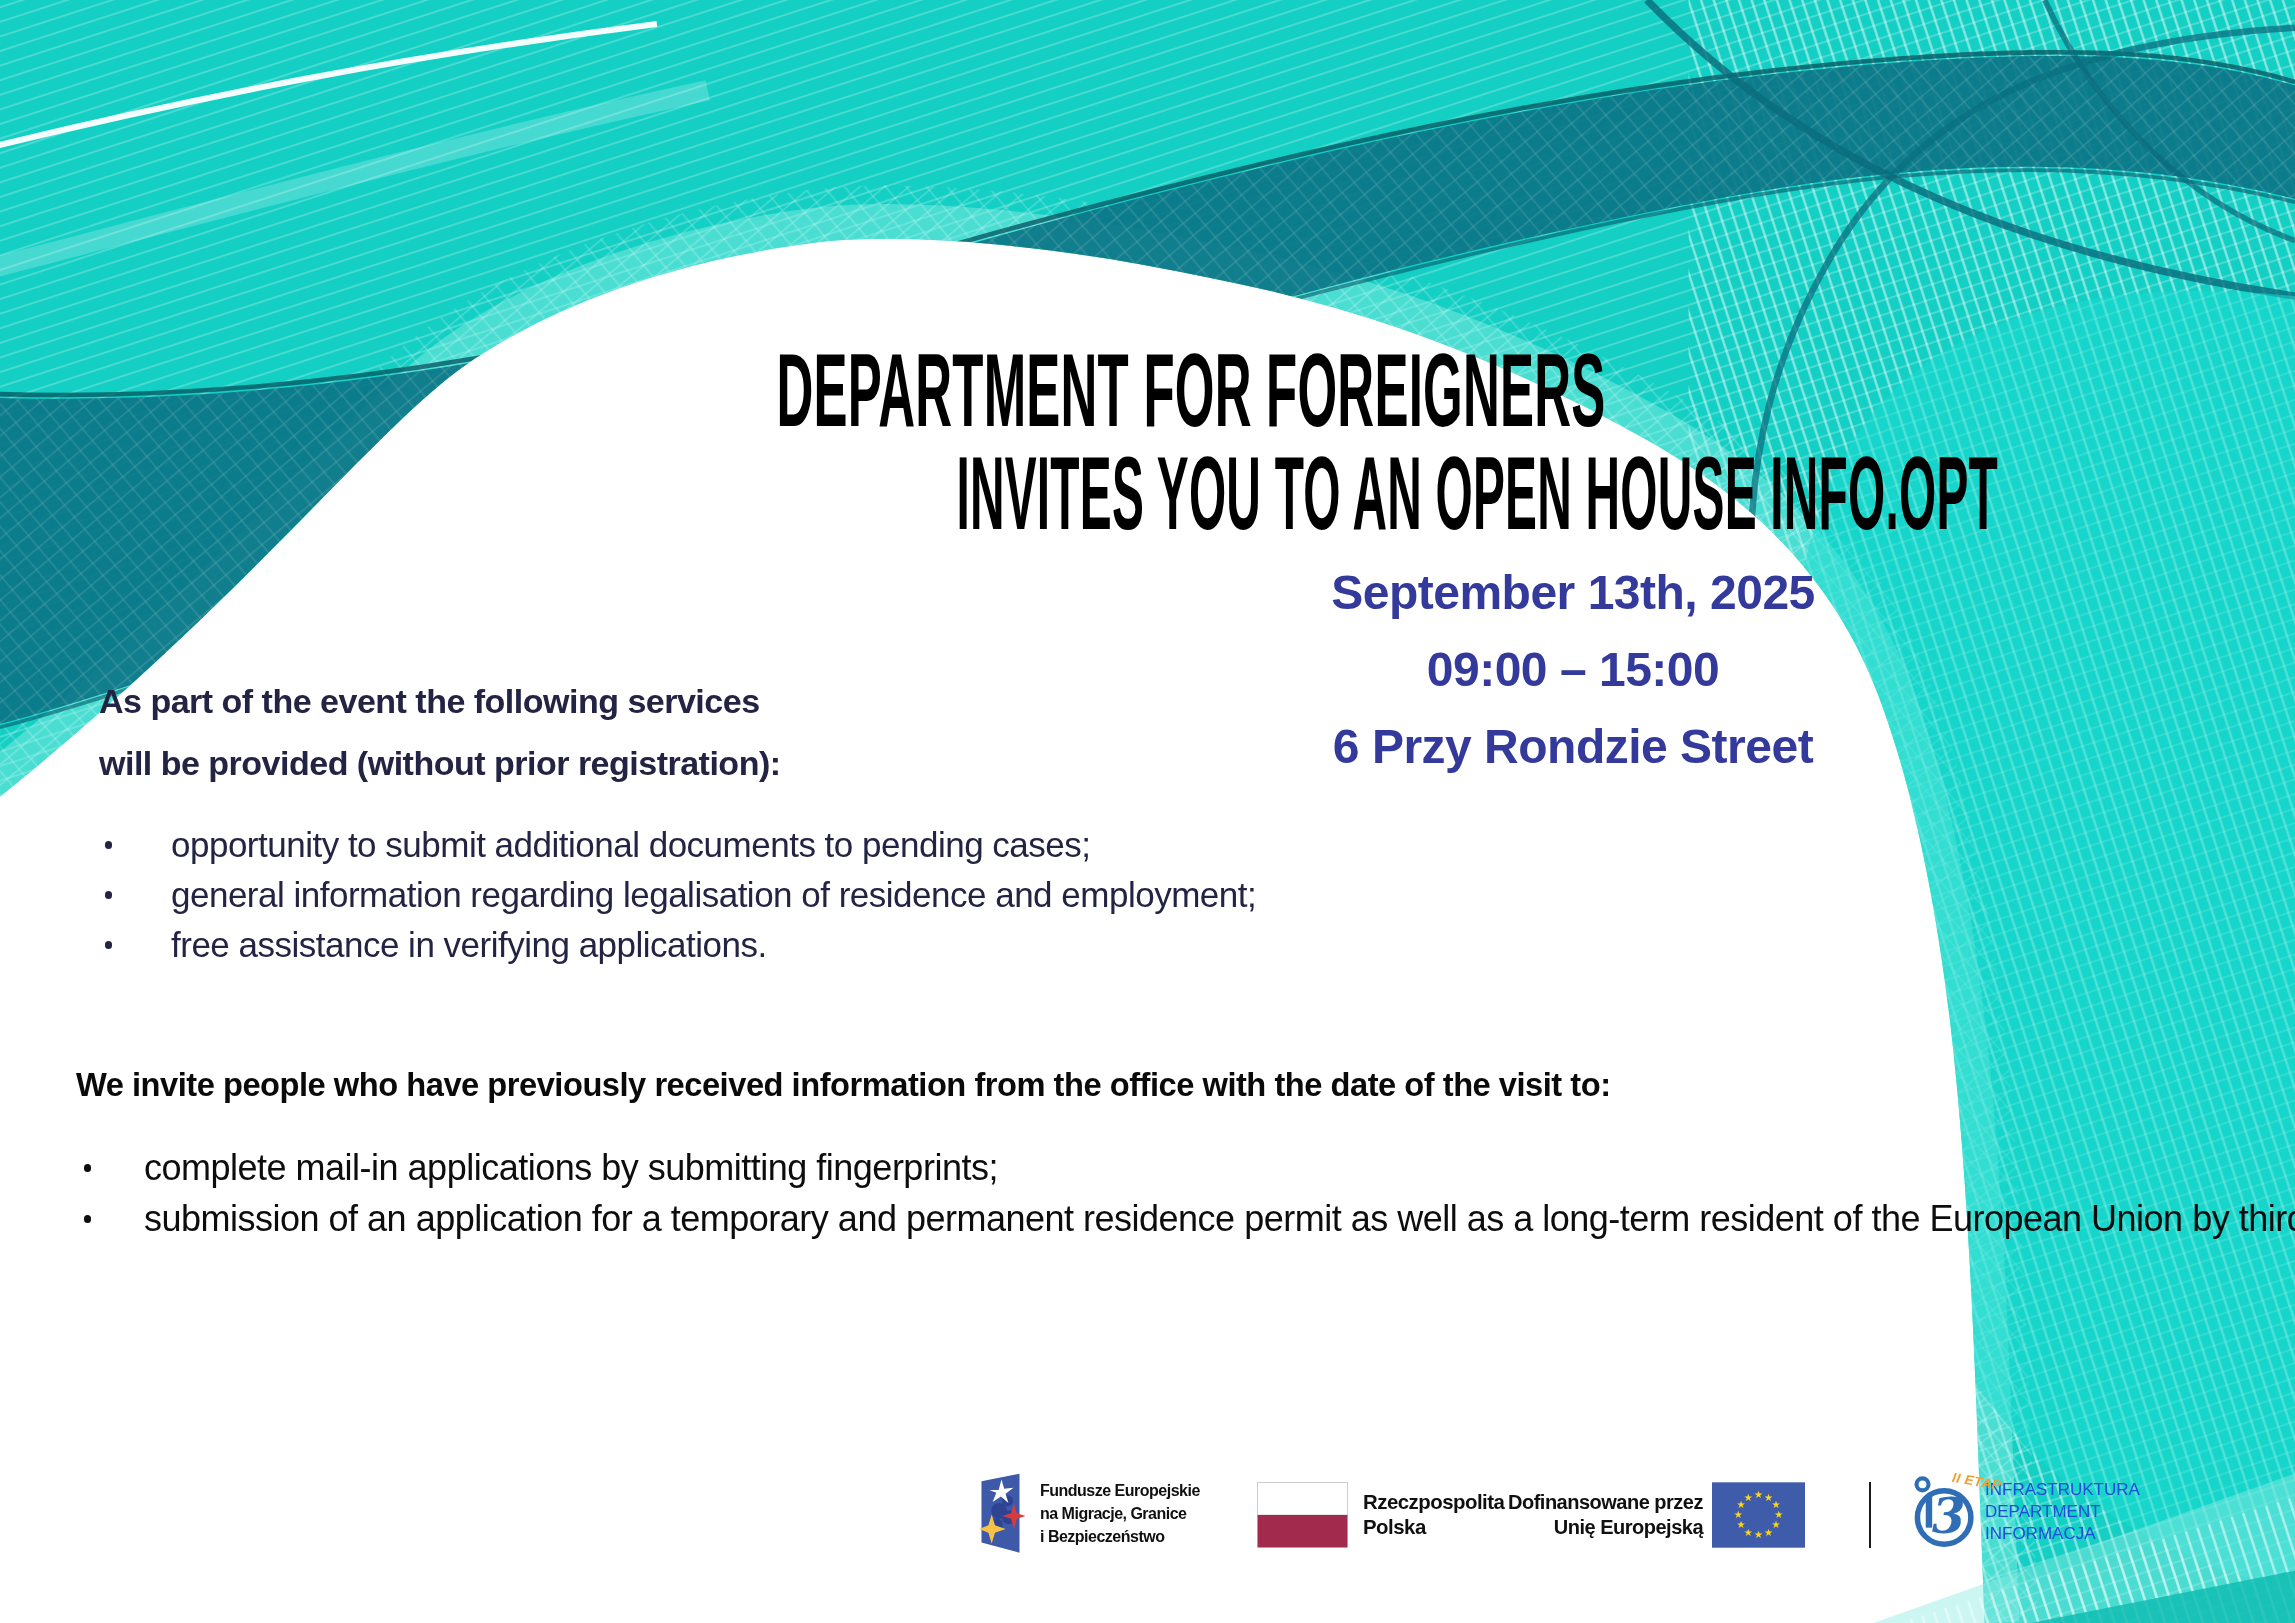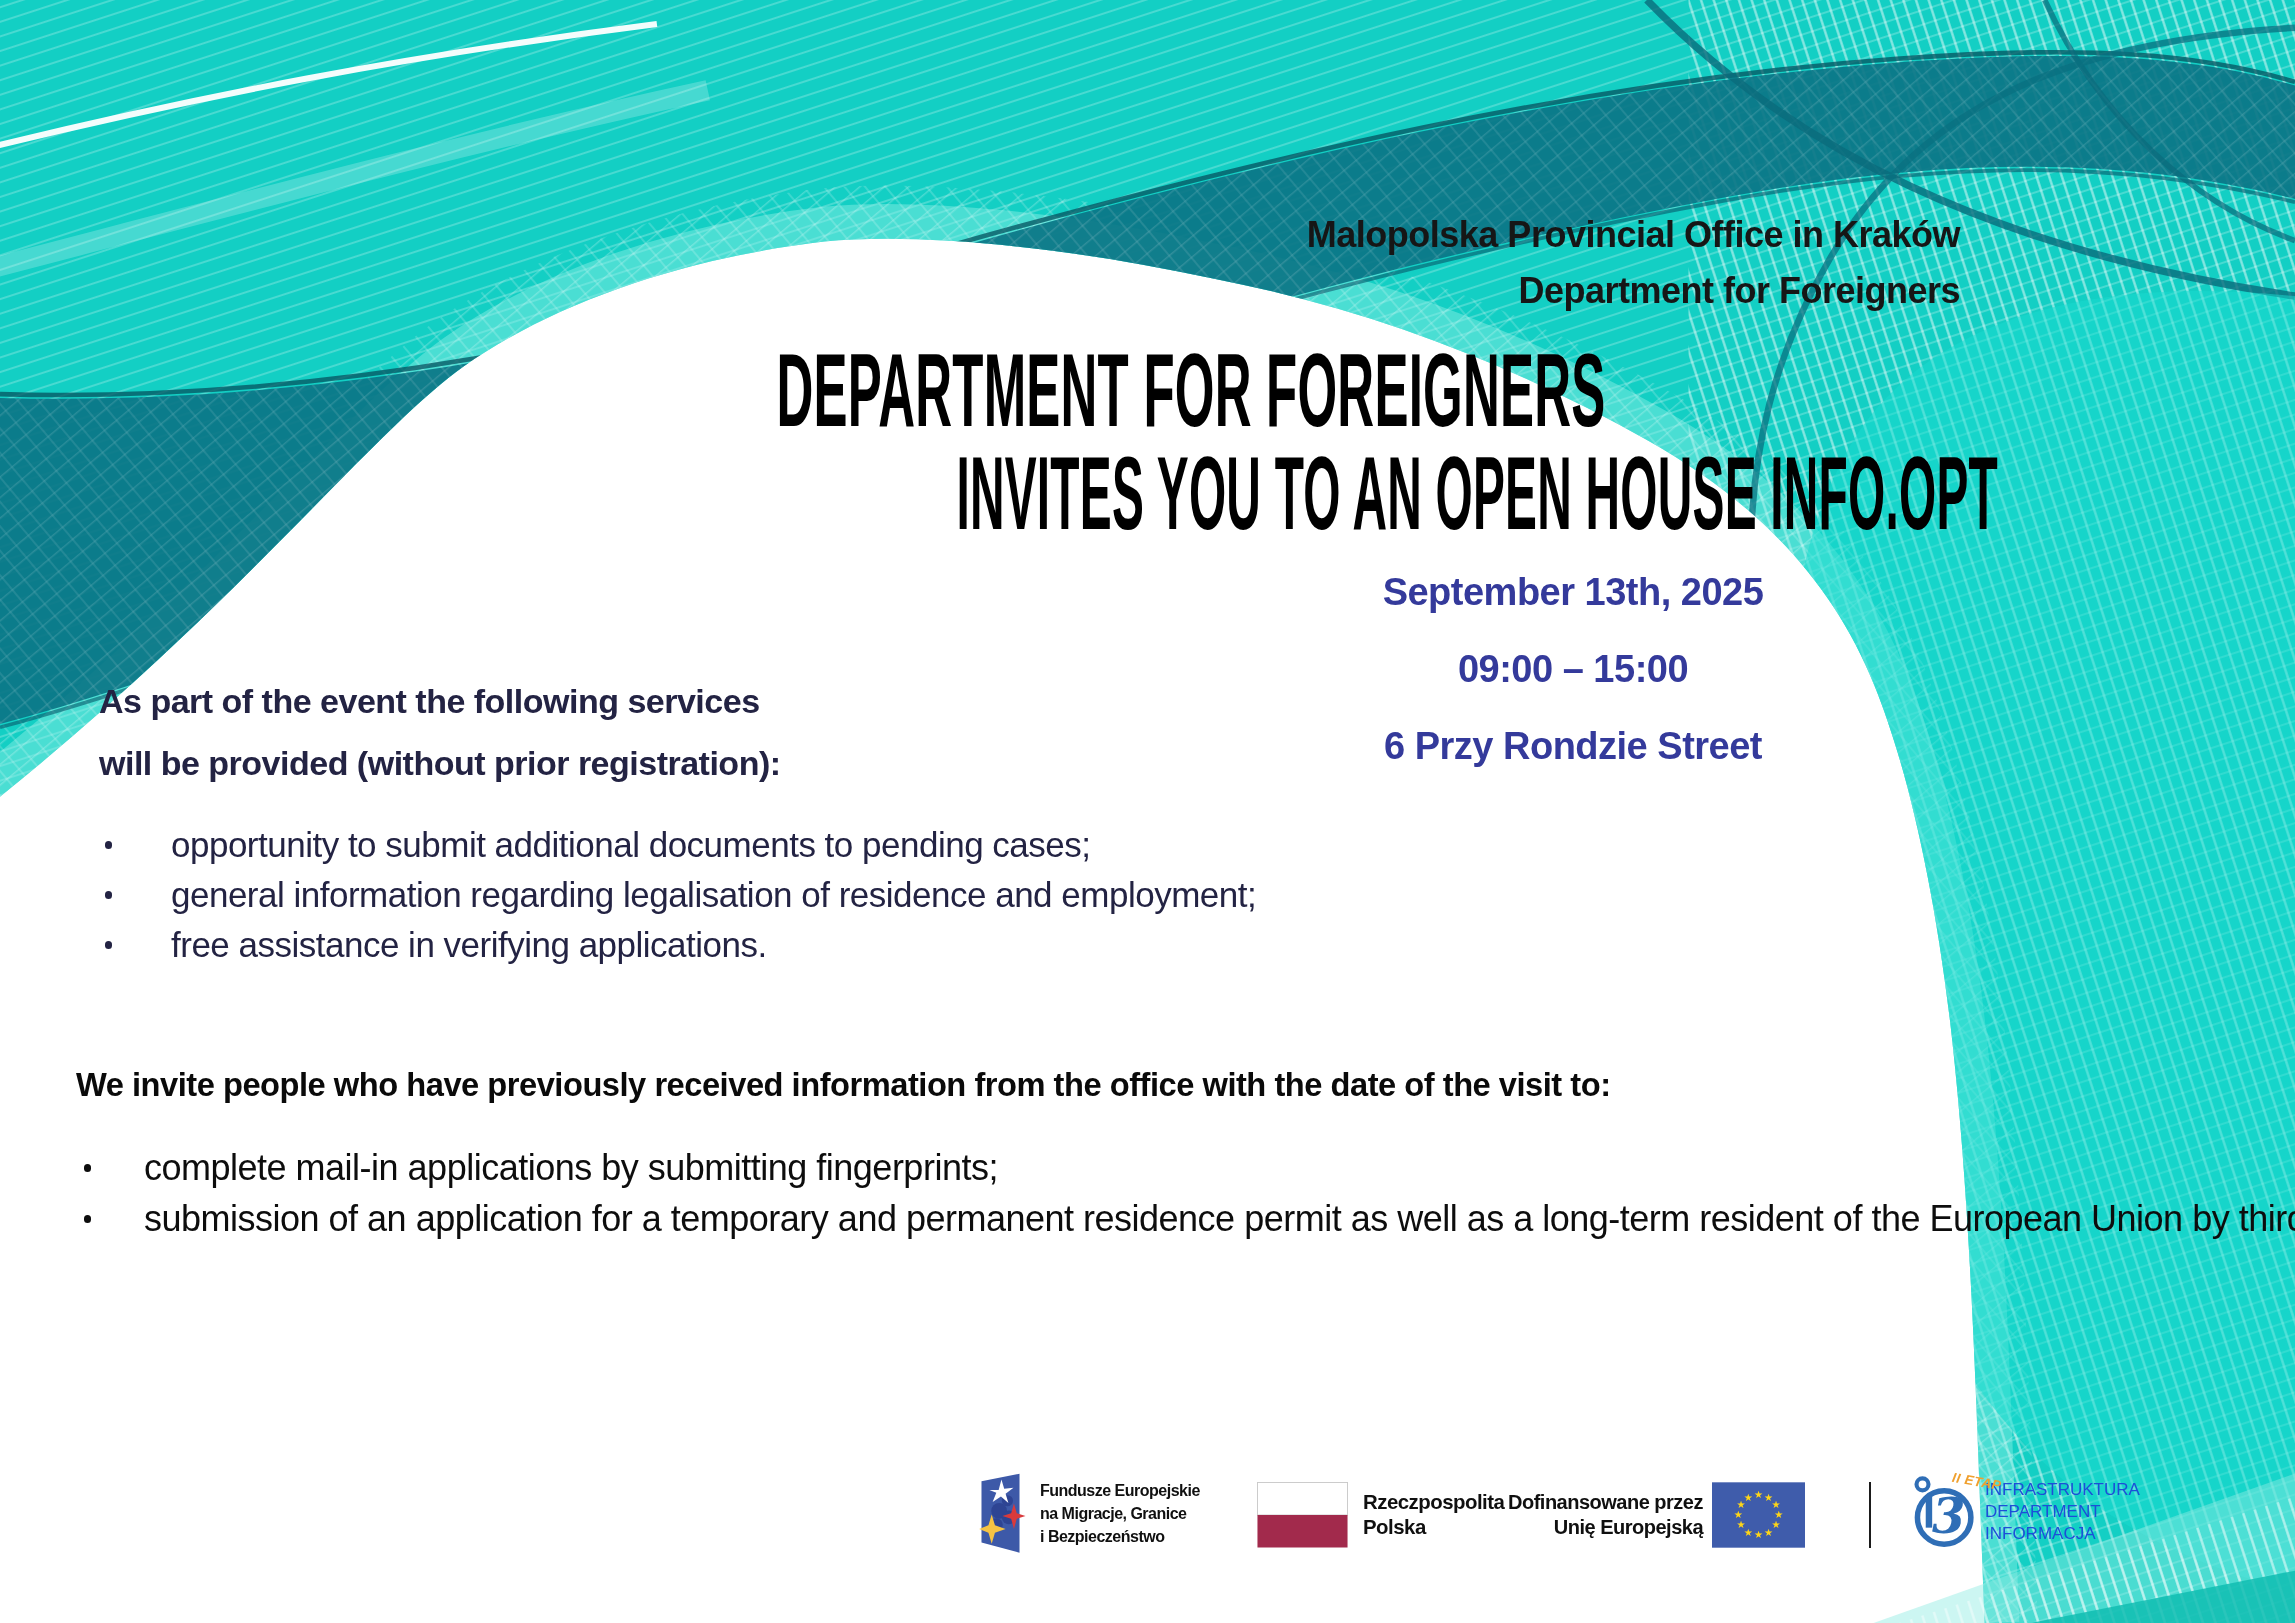--- a/index.html
+++ b/index.html
@@ -21,21 +21,21 @@
     color:#000;font-weight:bold;
   }
   .title .t-line{display:block;white-space:nowrap;font-size:104px;line-height:103px;}
   .title .t-line>span{display:inline-block;letter-spacing:0.5px;}
   .title .t1>span{transform:scaleX(.49);}
   .title .t2>span{transform:scaleX(.46);}
 
   
   .event{
     position:absolute;left:1249px;top:554px;width:648px;z-index:2;text-align:center;
-    color:#343a9b;font-weight:bold;font-size:38px;line-height:77px;letter-spacing:-0.5px;
+    color:#343a9b;font-weight:bold;font-size:48px;line-height:77px;letter-spacing:-0.5px;
     white-space:nowrap;
   }
 
   
   .services-intro{
     position:absolute;left:99px;top:670px;z-index:2;
     color:#232343;font-weight:bold;font-size:34px;line-height:62px;letter-spacing:-0.5px;
     white-space:nowrap;
   }
 
@@ -127,24 +127,20 @@
 
       <path d="M-20,318 C430,208 880,120 1420,52" stroke="#ffffff" stroke-width="13" fill="none" opacity="0.95"></path>
       <path d="M-20,580 C500,445 1000,310 1530,195" stroke="#ffffff" stroke-width="44" fill="none" opacity="0.22"></path>
     </g>
 
     <path d="M4050,3508 L4961,3508 L4961,3185 Z" fill="#8eeae2" opacity="0.45"></path>
     <path d="M4105,3508 L4961,3508 L4961,3235 Z" fill="url(#hatchRight)" opacity="0.9"></path>
     <path d="M4390,3508 L4961,3508 L4961,3395 Z" fill="#10bdb2" opacity="0.85"></path>
   </svg>
 
-  <div class="office-header">
-    <div>Malopolska Provincial Office in Kraków</div>
-    <div>Department for Foreigners</div>
-  </div>
 
   <h1 class="title" style="margin:0">
     <span class="t-line t1"><span>DEPARTMENT FOR FOREIGNERS</span></span>
     <span class="t-line t2"><span>INVITES YOU TO AN OPEN HOUSE INFO.OPT</span></span>
   </h1>
 
   <div class="event">
     <div>September 13th, 2025</div>
     <div>09:00 – 15:00</div>
     <div>6 Przy Rondzie Street</div>

